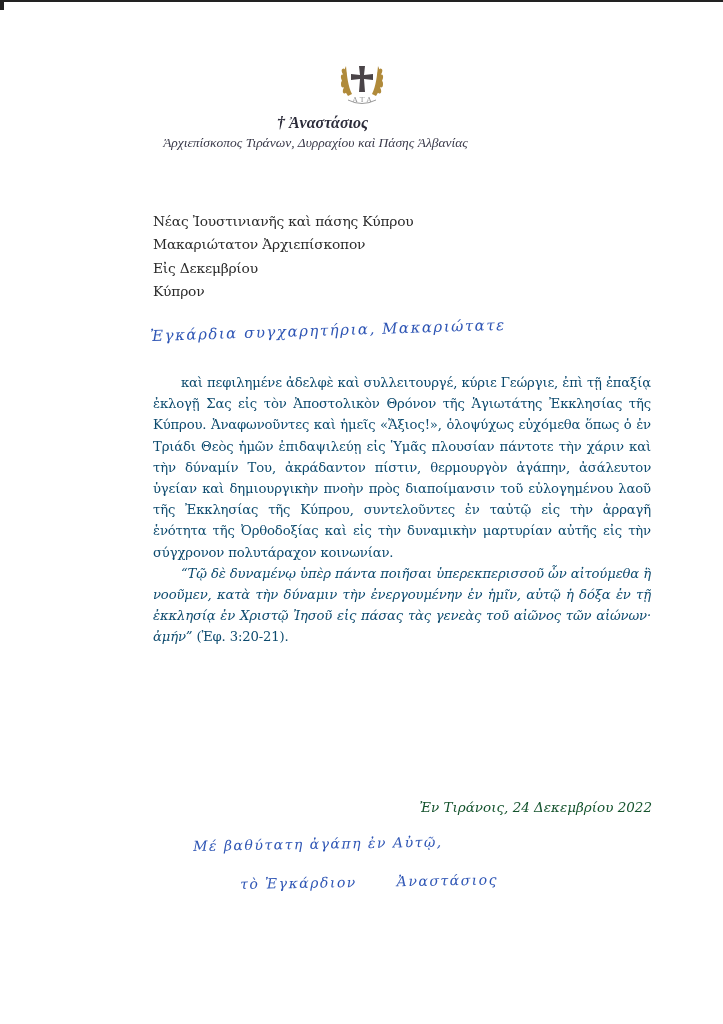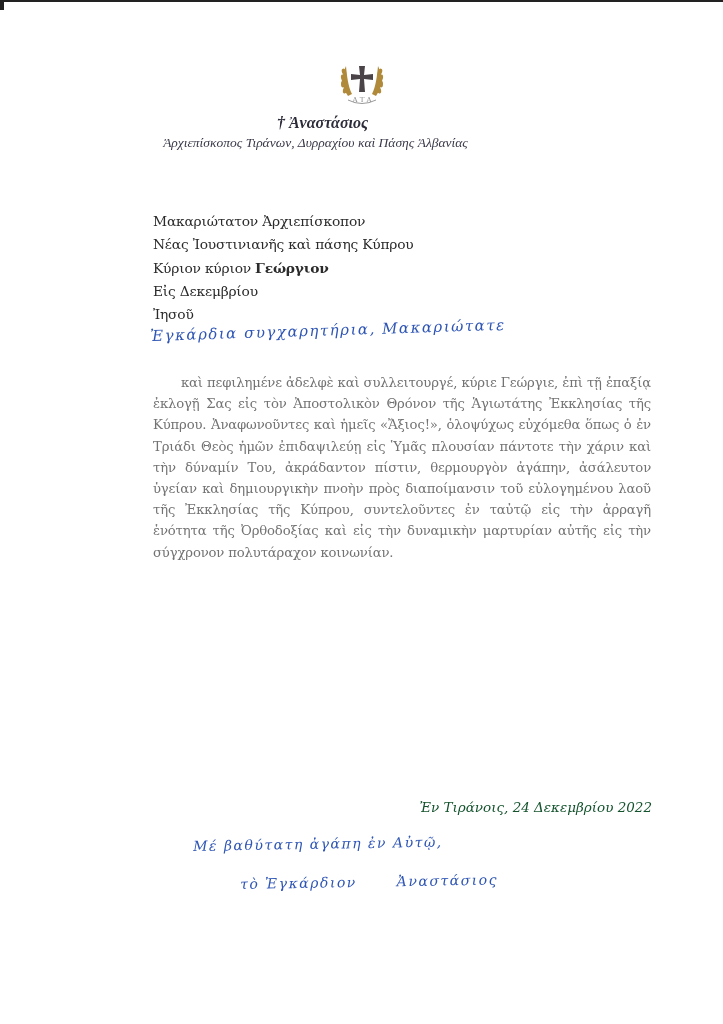--- a/index.html
+++ b/index.html
@@ -32,21 +32,21 @@
     position: absolute; font-family: "DejaVu Serif", serif; font-style: italic;
     color: #2f56b5; letter-spacing: 1.5px;
   }
   .greeting { left: 150px; top: 327px; font-size: 15px; transform: rotate(-1.8deg); transform-origin: left top; }
   .closing1 { left: 193px; top: 838px; font-size: 14px; transform: rotate(-1deg); transform-origin: left top; }
   .closing2 { left: 240px; top: 876px; font-size: 14px; transform: rotate(-1deg); transform-origin: left top; }
   .closing2 .sig { margin-left: 40px; }
 
   .body-text {
     position: absolute; left: 153px; top: 372px; width: 498px;
-    font-family: "DejaVu Serif", serif; font-size: 13.2px; line-height: 21.2px; color: #737373;
+    font-family: "DejaVu Serif", serif; font-size: 13.2px; line-height: 21.2px; color: #0c4a6e;
     text-align: justify; letter-spacing: -0.15px;
   }
   .body-text p { margin: 0; text-indent: 28px; }
   .body-text .quote { font-style: italic; }
   .body-text .ref { font-style: normal; }
 
   .date {
     position: absolute; left: 0; top: 799px; width: 652px; text-align: right;
     font-family: "DejaVu Serif", serif; font-style: italic; font-size: 13.5px; color: #14532d;
   }
@@ -76,29 +76,29 @@
   <text x="24" y="44" text-anchor="middle" font-size="7" fill="#8a8a8a" font-family="DejaVu Serif, serif">Α Τ Α</text>
   <path d="M10 42 Q24 49 38 42" stroke="#9a9a9a" stroke-width="1" fill="none"></path>
 </svg>
 
 <div class="header">
   <div class="name">† Ἀναστάσιος</div>
   <div class="title">Ἀρχιεπίσκοπος Τιράνων, Δυρραχίου καὶ Πάσης Ἀλβανίας</div>
 </div>
 
 <div class="address">
+  <div>Νέας Ἰουστινιανῆς καὶ πάσης Κύπρου</div>
   <div>Μακαριώτατον Ἀρχιεπίσκοπον</div>
-  <div>Νέας Ἰουστινιανῆς καὶ πάσης Κύπρου</div>
-  <div><span>Κύριον κύριον </span><span class="bold">Γεώργιον</span></div>
   <div>Εἰς Δεκεμβρίου</div>
-  <div>Ἰησοῦ</div>
+  <div>Κύπρον</div>
 </div>
 
 <div class="handwriting greeting">Ἐγκάρδια συγχαρητήρια, Μακαριώτατε</div>
 
 <div class="body-text">
   <p>καὶ πεφιλημένε ἀδελφὲ καὶ συλλειτουργέ, κύριε Γεώργιε, ἐπὶ τῇ ἐπαξίᾳ ἐκλογῇ Σας εἰς τὸν Ἀποστολικὸν Θρόνον τῆς Ἁγιωτάτης Ἐκκλησίας τῆς Κύπρου. Ἀναφωνοῦντες καὶ ἡμεῖς «Ἄξιος!», ὁλοψύχως εὐχόμεθα ὅπως ὁ ἐν Τριάδι Θεὸς ἡμῶν ἐπιδαψιλεύῃ εἰς Ὑμᾶς πλουσίαν πάντοτε τὴν χάριν καὶ τὴν δύναμίν Του, ἀκράδαντον πίστιν, θερμουργὸν ἀγάπην, ἀσάλευτον ὑγείαν καὶ δημιουργικὴν πνοὴν πρὸς διαποίμανσιν τοῦ εὐλογημένου λαοῦ τῆς Ἐκκλησίας τῆς Κύπρου, συντελοῦντες ἐν ταὐτῷ εἰς τὴν ἀρραγῆ ἑνότητα τῆς Ὀρθοδοξίας καὶ εἰς τὴν δυναμικὴν μαρτυρίαν αὐτῆς εἰς τὴν σύγχρονον πολυτάραχον κοινωνίαν.</p>
+  <p><span class="quote">“Τῷ δὲ δυναμένῳ ὑπὲρ πάντα ποιῆσαι ὑπερεκπερισσοῦ ὧν αἰτούμεθα ἢ νοοῦμεν, κατὰ τὴν δύναμιν τὴν ἐνεργουμένην ἐν ἡμῖν, αὐτῷ ἡ δόξα ἐν τῇ ἐκκλησίᾳ ἐν Χριστῷ Ἰησοῦ εἰς πάσας τὰς γενεὰς τοῦ αἰῶνος τῶν αἰώνων· ἀμήν”</span><span class="ref"> (Ἐφ. 3:20-21).</span></p>
 </div>
 
 <div class="date">Ἐν Τιράνοις, 24 Δεκεμβρίου 2022</div>
 
 <div class="handwriting closing1">Μέ βαθύτατη ἀγάπη ἐν Αὐτῷ,</div>
 <div class="handwriting closing2"><span>τὸ Ἐγκάρδιον</span><span class="sig">Ἀναστάσιος</span></div>
 
 </body></html>

